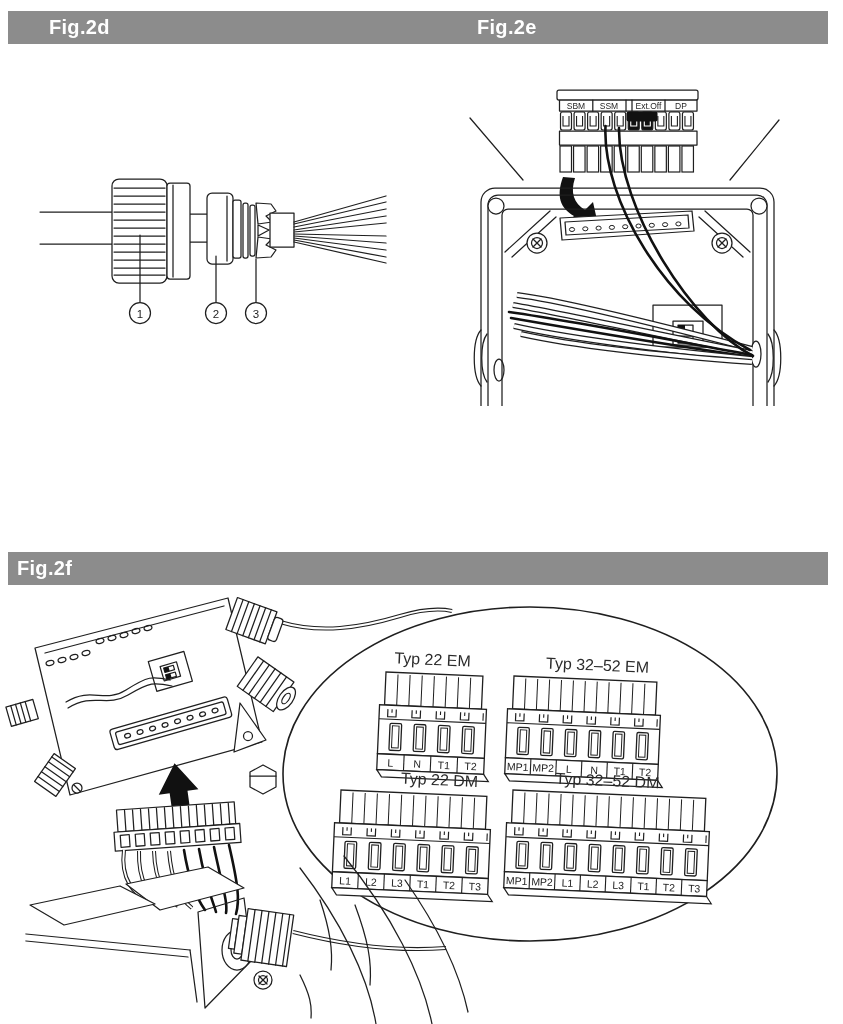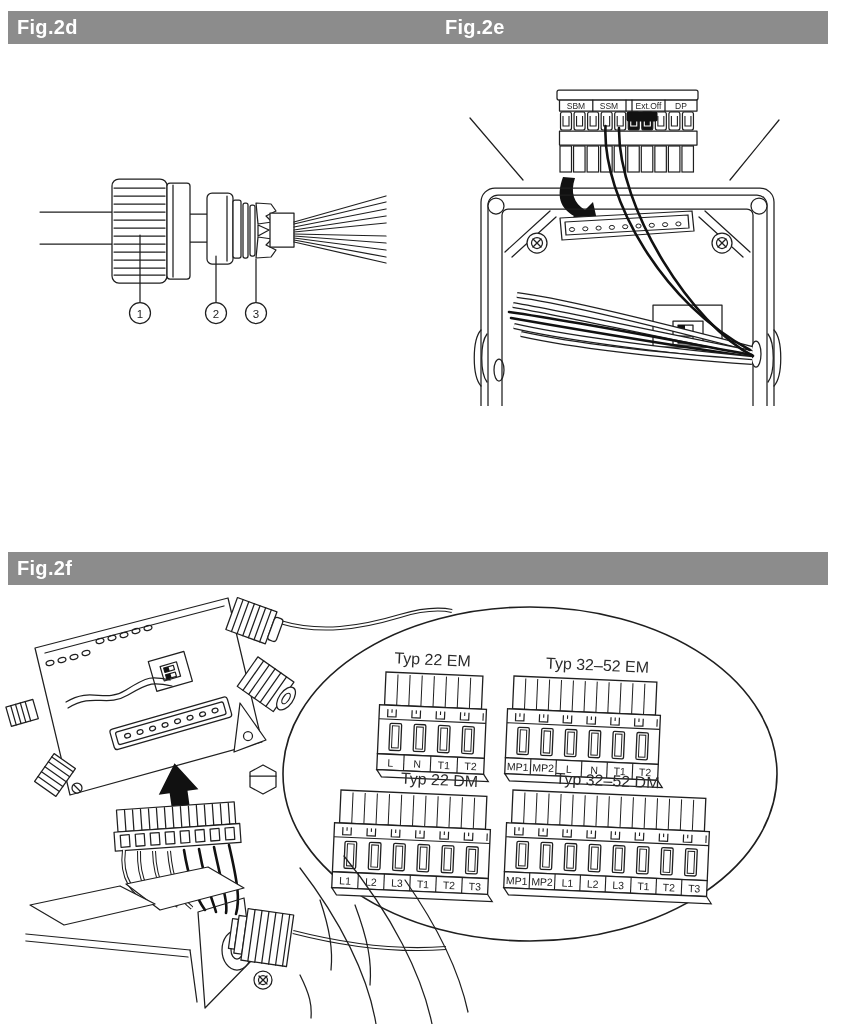--- a/index.html
+++ b/index.html
@@ -17,25 +17,25 @@
   .cable-i{stroke:#fff;stroke-width:3.4;fill:none;stroke-linecap:butt;}
   .wire-th{stroke:#111;stroke-width:2.6;fill:none;stroke-linecap:round;}
   .gw-o{stroke:#1f1f1f;stroke-width:4;fill:none;stroke-linecap:butt;}
   .gw-i{stroke:#fff;stroke-width:1.9;fill:none;stroke-linecap:butt;}
 </style>
 </head>
 <body>
 
 <div class="page">
 
-  <div class="fig-header" style="left: 8px; top: 11px; width: 468px; background: rgb(140, 140, 140);">
+  <div class="fig-header" style="left: 8px; top: 11px; width: 468px; background: rgb(140, 140, 140); padding-left: 32px;">
     <span style="color: rgb(255, 255, 255);">Fig.2d</span>
   </div>
   <div class="fig-header" style="left: 436px; top: 11px; width: 392px; background: rgb(140, 140, 140);">
-    <span style="color: rgb(255, 255, 255);">Fig.2e</span>
+    <span style="color: rgb(255, 255, 255); margin-left: 32px;">Fig.2e</span>
   </div>
   <div class="fig-header" style="left: 8px; top: 552px; width: 820px; background: rgb(140, 140, 140);">
     <span style="color: rgb(255, 255, 255);">Fig.2f</span>
   </div>
 
   <svg style="left:0;top:44px" width="433" height="320" viewBox="0 44 433 320">
 
     <line class="ln" x1="40" y1="212" x2="112" y2="212"></line>
     <line class="ln" x1="40" y1="244" x2="112" y2="244"></line>
     <line class="ln" x1="190" y1="214" x2="207" y2="214"></line>

